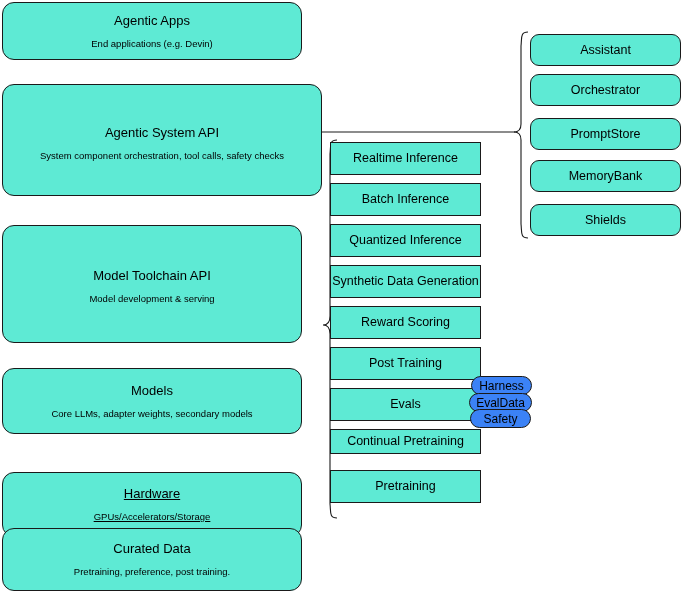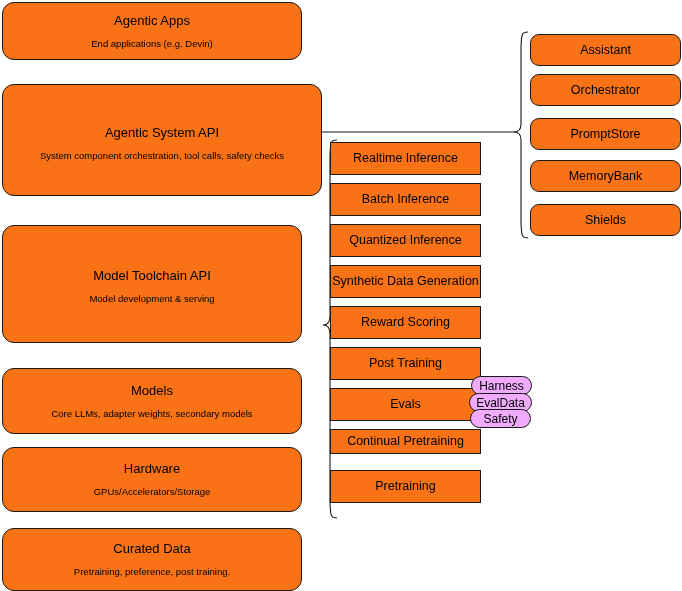--- a/index.html
+++ b/index.html
@@ -18,21 +18,21 @@
   #canvas {
     position: absolute;
     left: 0; top: 0;
     width: 682px;
     height: 591px;
   }
   .node {
     position: absolute;
     box-sizing: border-box;
     border: 1px solid #1a1a1a;
-    background: #f97316;
+    background: #5eead4;
     display: flex;
     flex-direction: column;
     align-items: center;
     justify-content: center;
     text-align: center;
   }
   .stack-node {
     border-radius: 12px;
   }
   .stack-node .node-title {
@@ -53,21 +53,21 @@
   }
   .component-node {
     border-radius: 9px;
     font-size: 12.5px;
     line-height: 15px;
   }
   .pill-node {
     border-radius: 14px;
     font-size: 12px;
     line-height: 14px;
-    background: #f0abfc;
+    background: #3b82f6;
   }
   .svg-layer {
     position: absolute;
     left: 0; top: 0;
     width: 682px;
     height: 591px;
     pointer-events: none;
   }
   .brace-path {
     fill: none;
@@ -118,21 +118,21 @@
   <div class="node stack-node" style="left:2px; top:225px; width:300px; height:118px; justify-content:flex-start; padding-top:42px;">
     <div class="node-title">Model Toolchain API</div>
     <div class="node-sub">Model development &amp; serving</div>
   </div>
 
   <div class="node stack-node" style="left:2px; top:368px; width:300px; height:66px;">
     <div class="node-title">Models</div>
     <div class="node-sub">Core LLMs, adapter weights, secondary models</div>
   </div>
 
-  <div class="node stack-node" style="left:2px; top:447px; width:300px; height:65px;">
+  <div class="node stack-node" style="left:2px; top:472px; width:300px; height:65px;text-decoration:underline;">
     <div class="node-title">Hardware</div>
     <div class="node-sub">GPUs/Accelerators/Storage</div>
   </div>
 
   <div class="node stack-node" style="left:2px; top:528px; width:300px; height:63px;">
     <div class="node-title">Curated Data</div>
     <div class="node-sub">Pretraining, preference, post training.</div>
   </div>
 
   <div class="node capability-node" style="left:330px; top:142px; width:151px; height:33px;">Realtime Inference</div>

